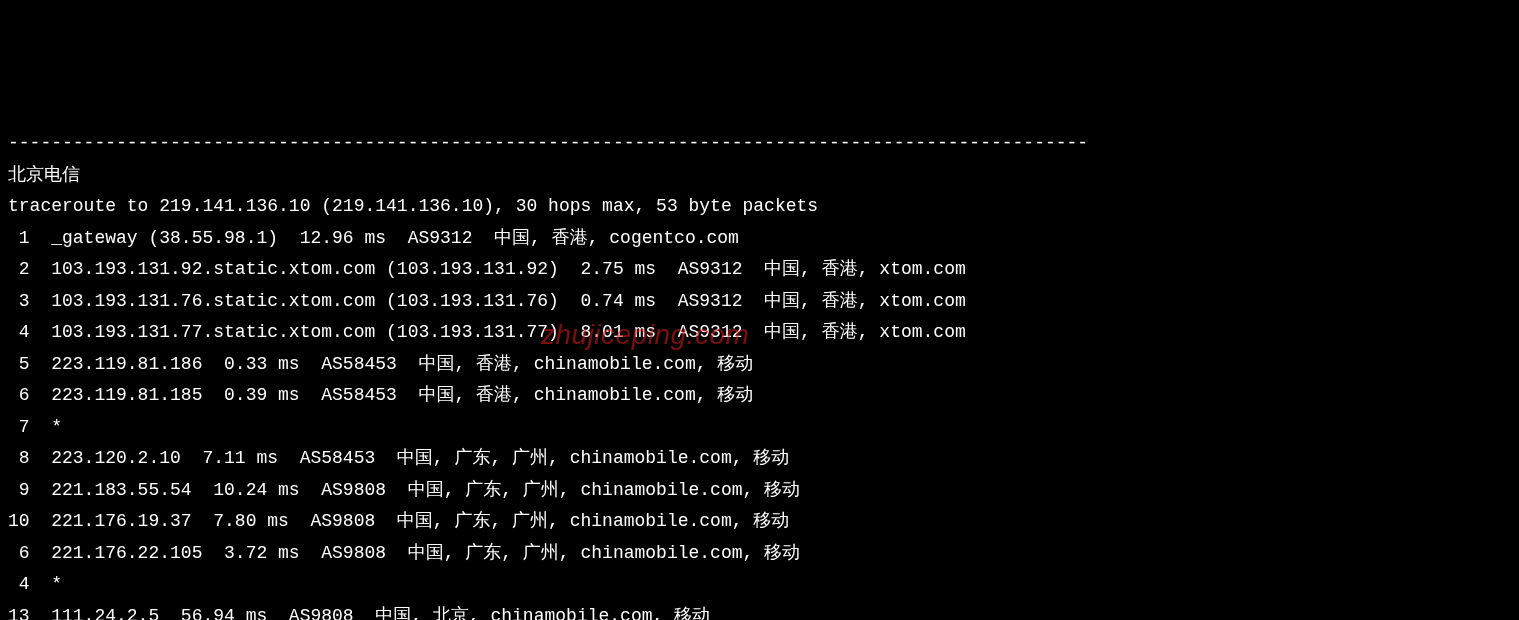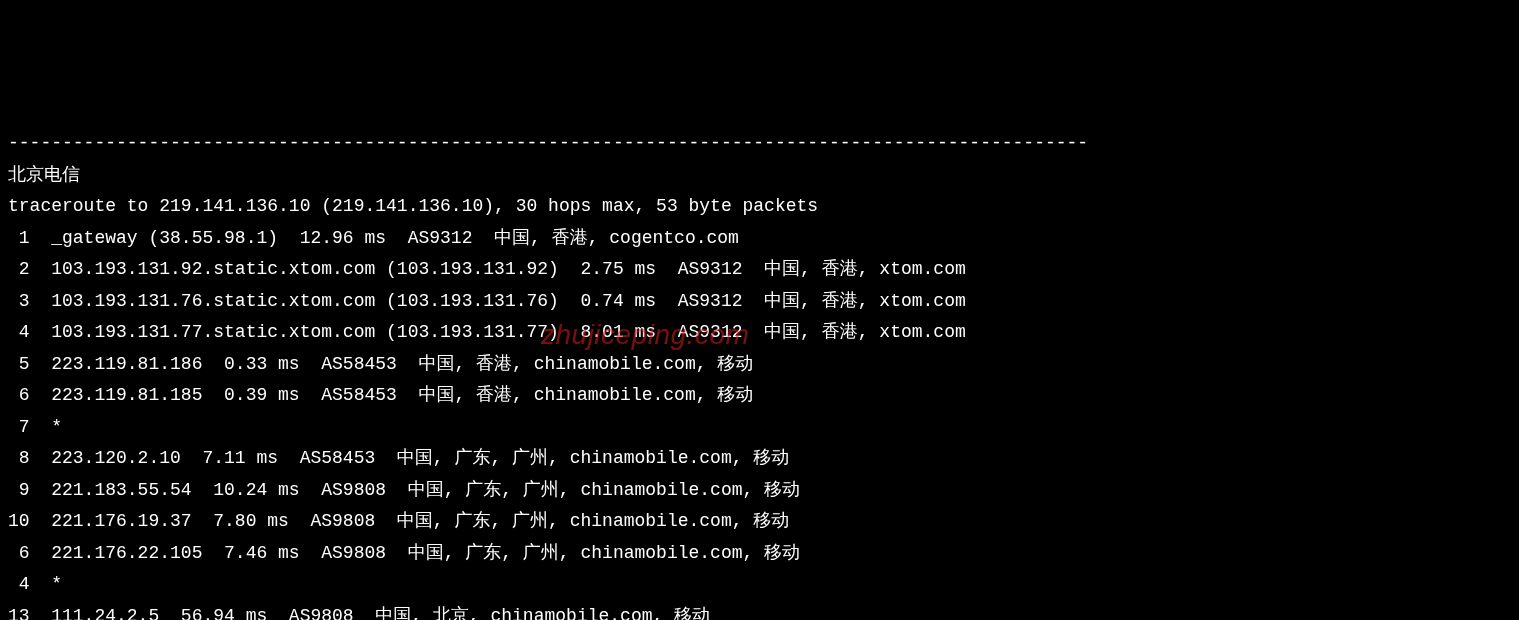--- a/index.html
+++ b/index.html
@@ -52,21 +52,21 @@
 <span><span class="hop-num"> 1</span>  <span>_gateway (38.55.98.1)  12.96 ms  AS9312  中国, 香港, cogentco.com</span></span>
 <span><span class="hop-num"> 2</span>  <span>103.193.131.92.static.xtom.com (103.193.131.92)  2.75 ms  AS9312  中国, 香港, xtom.com</span></span>
 <span><span class="hop-num"> 3</span>  <span>103.193.131.76.static.xtom.com (103.193.131.76)  0.74 ms  AS9312  中国, 香港, xtom.com</span></span>
 <span><span class="hop-num"> 4</span>  <span>103.193.131.77.static.xtom.com (103.193.131.77)  8.01 ms  AS9312  中国, 香港, xtom.com</span></span>
 <span><span class="hop-num"> 5</span>  <span>223.119.81.186  0.33 ms  AS58453  中国, 香港, chinamobile.com, 移动</span></span>
 <span><span class="hop-num"> 6</span>  <span>223.119.81.185  0.39 ms  AS58453  中国, 香港, chinamobile.com, 移动</span></span>
 <span><span class="hop-num"> 7</span>  <span>*</span></span>
 <span><span class="hop-num"> 8</span>  <span>223.120.2.10  7.11 ms  AS58453  中国, 广东, 广州, chinamobile.com, 移动</span></span>
 <span><span class="hop-num"> 9</span>  <span>221.183.55.54  10.24 ms  AS9808  中国, 广东, 广州, chinamobile.com, 移动</span></span>
 <span><span class="hop-num">10</span>  <span>221.176.19.37  7.80 ms  AS9808  中国, 广东, 广州, chinamobile.com, 移动</span></span>
-<span><span class="hop-num">6</span>  <span>221.176.22.105  7.46 ms  AS9808  中国, 广东, 广州, chinamobile.com, 移动</span></span>
+<span><span class="hop-num">6</span>  <span>221.176.22.105  3.72 ms  AS9808  中国, 广东, 广州, chinamobile.com, 移动</span></span>
 <span><span class="hop-num">4</span>  <span>*</span></span>
 <span><span class="hop-num">13</span>  <span>111.24.2.5  56.94 ms  AS9808  中国, 北京, chinamobile.com, 移动</span></span>
 
 
 
 
 
 </div>
 
 <div class="watermark">zhujiceping.com</div>

